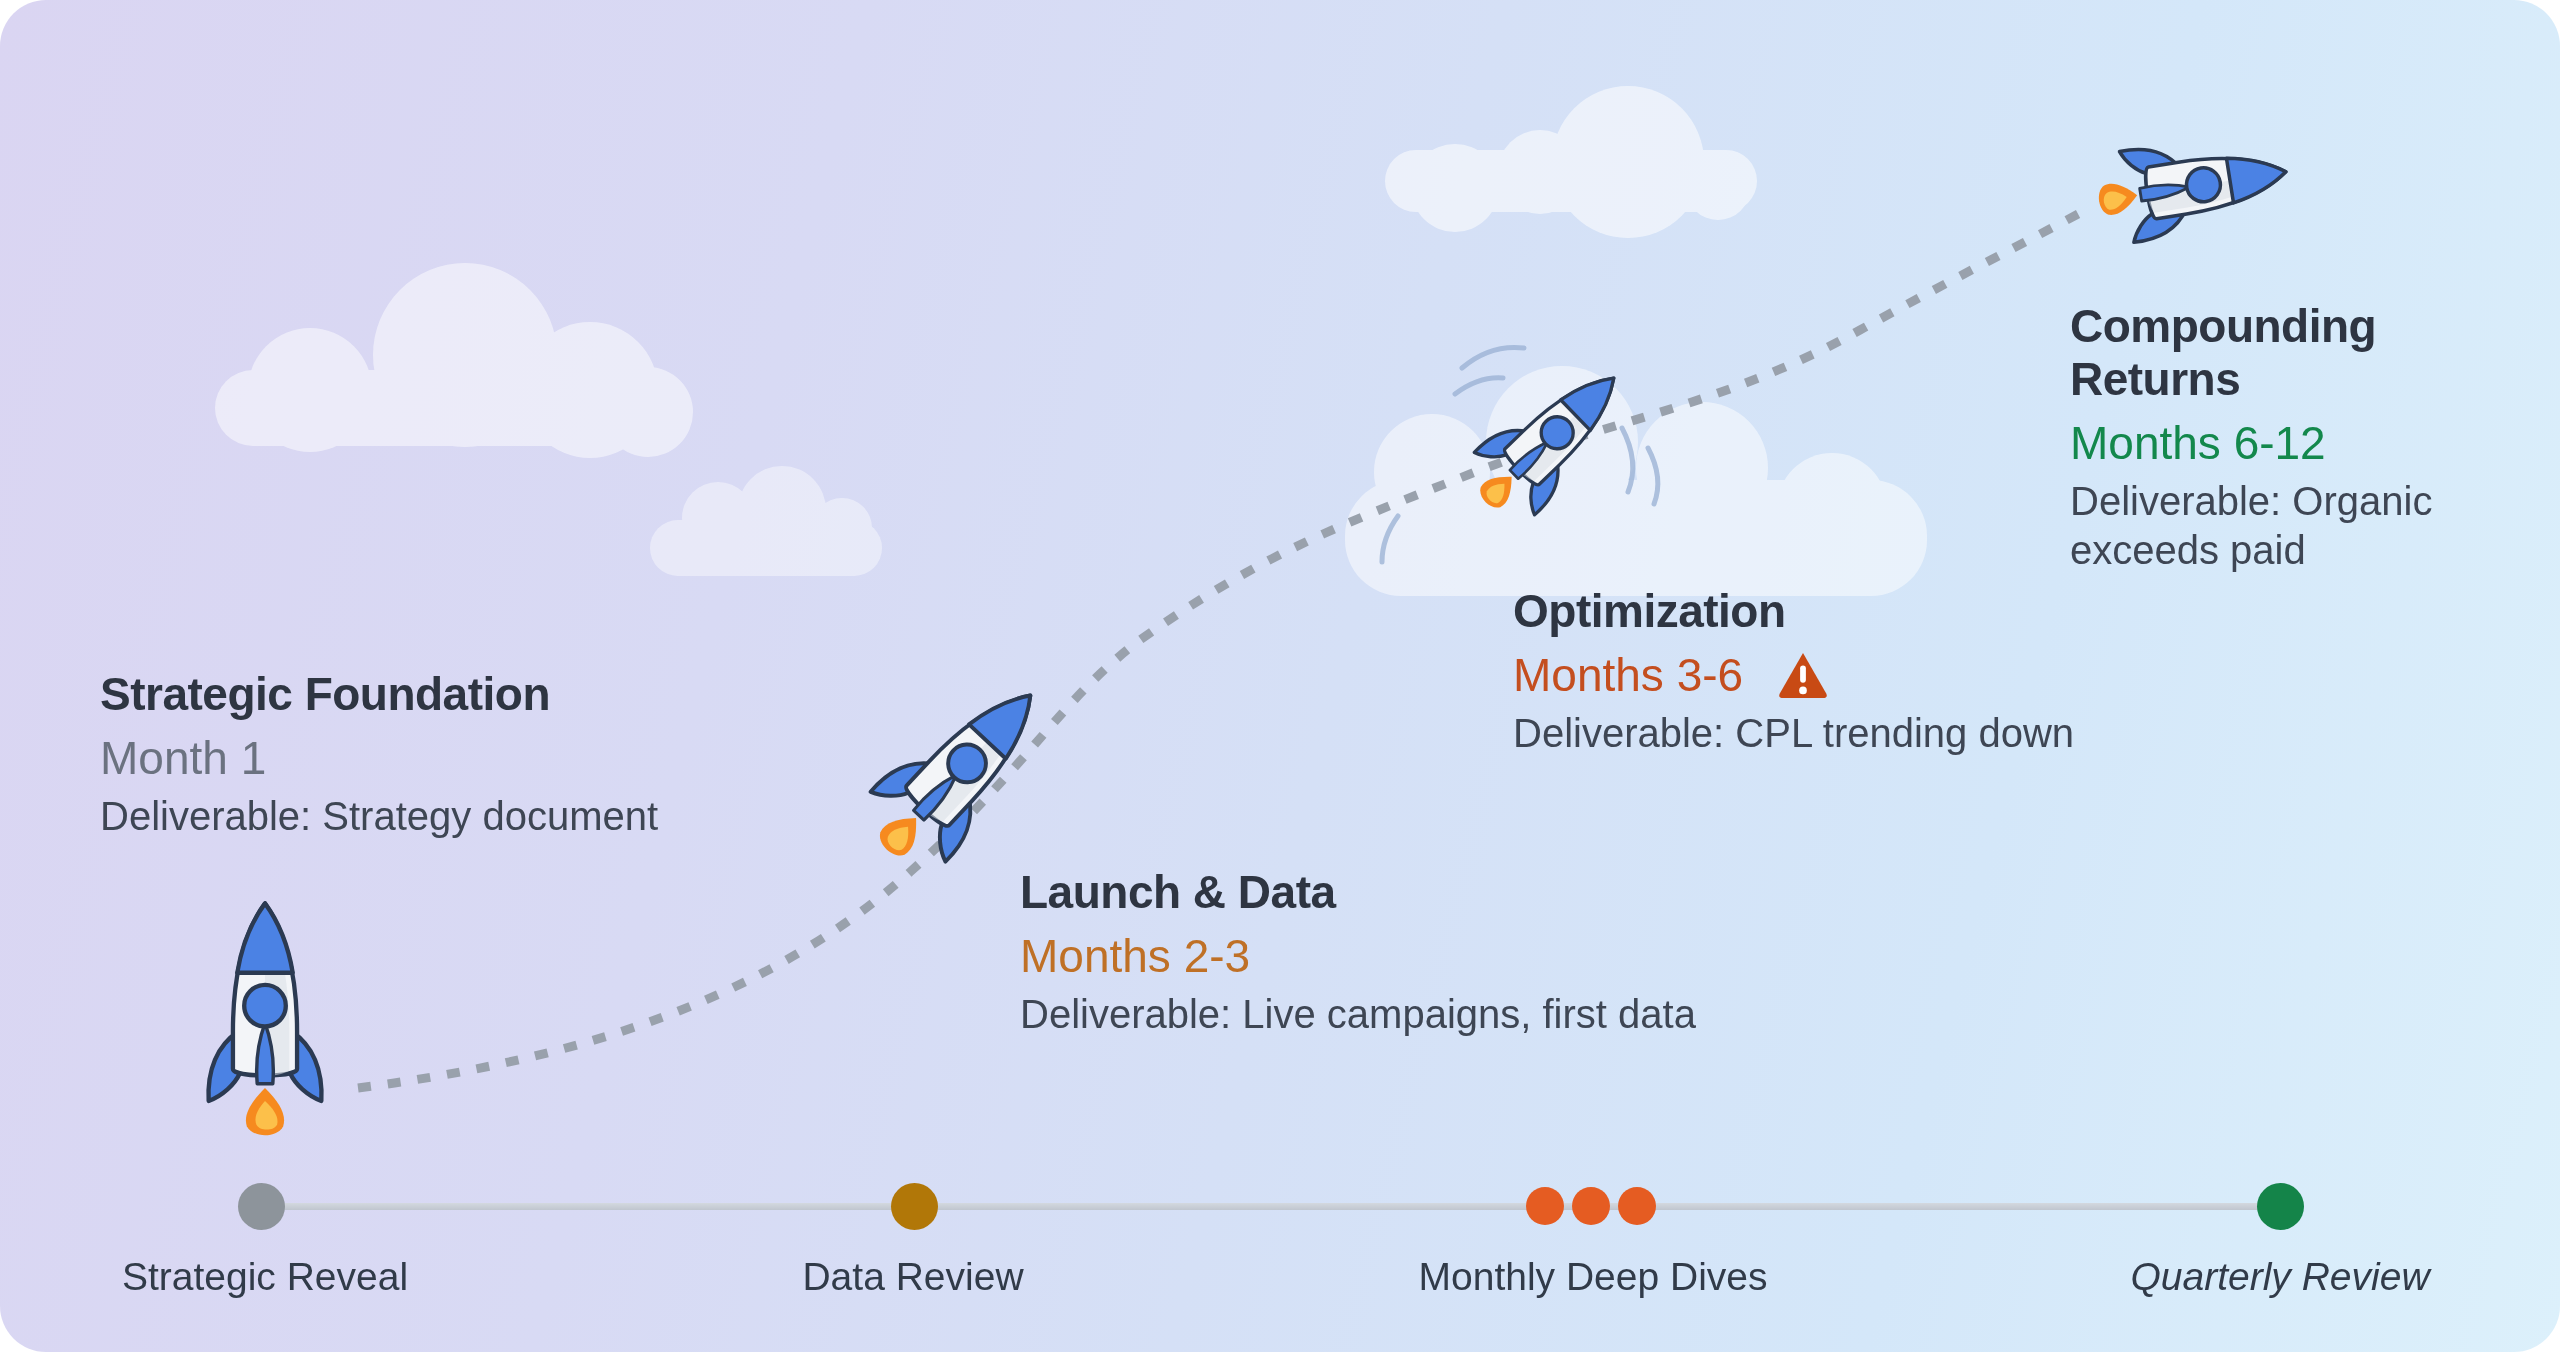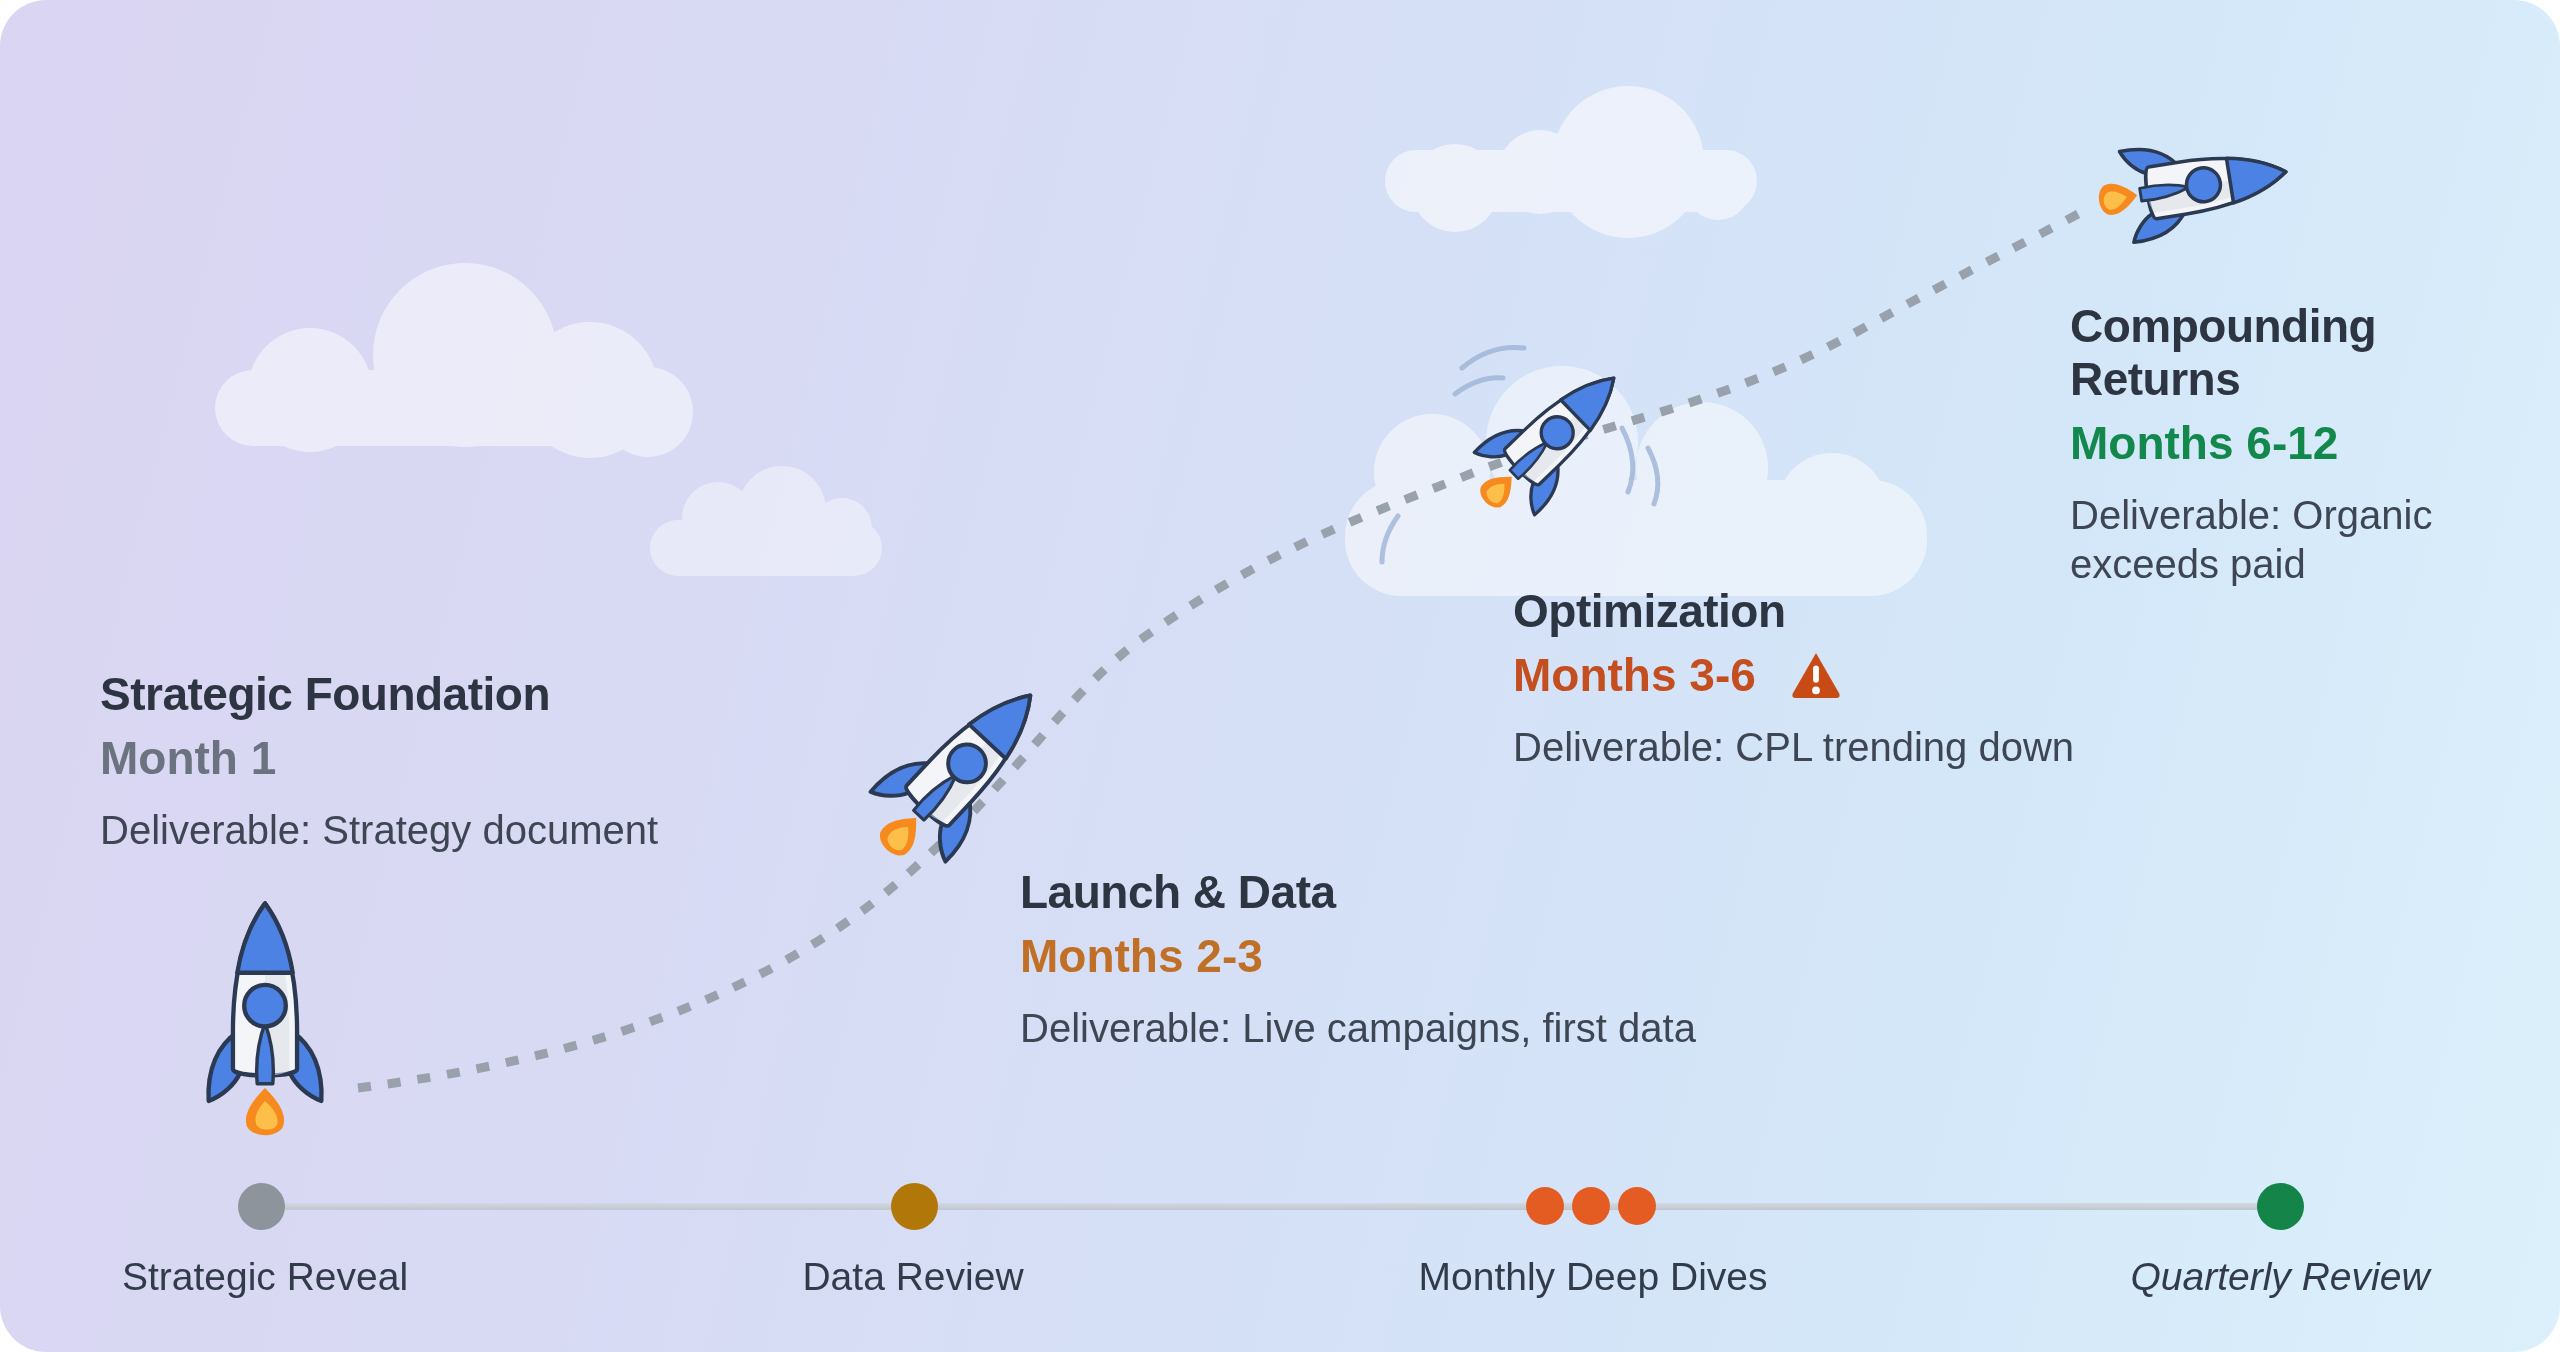--- a/index.html
+++ b/index.html
@@ -6,22 +6,22 @@
   body{font-family:"Liberation Sans","DejaVu Sans",sans-serif;}
   .canvas{
     position:relative;width:2560px;height:1352px;border-radius:46px;overflow:hidden;
     background:linear-gradient(104deg,var(--bg_a) 0%,var(--bg_b) 30%,var(--bg_c) 52%,var(--bg_d) 76%,var(--bg_e) 100%);
   }
   svg.layer{position:absolute;left:0;top:0;width:2560px;height:1352px;pointer-events:none;}
 
   
   .stage{position:absolute;}
   .stage-title{font-size:46px;font-weight:700;color:var(--heading);line-height:1.15;letter-spacing:-0.5px;}
-  .stage-period{font-size:46px;line-height:1.2;margin-top:10px;font-weight:700;display:flex;align-items:center;gap:16px;}
-  .stage-deliverable{font-size:40px;color:var(--body_text);margin-top:20px;line-height:1.22;}
+  .stage-period{font-size:46px;line-height:1.2;margin-top:10px;font-weight:400;display:flex;align-items:center;gap:16px;}
+  .stage-deliverable{font-size:40px;color:var(--body_text);margin-top:6px;line-height:1.22;}
   .s1{left:100px;top:668px;}
   .s2{left:1020px;top:866px;}
   .s3{left:1513px;top:585px;}
   .s4{left:2070px;top:300px;width:450px;}
   .s1 .stage-period{color:var(--muted);}
   .s2 .stage-period{color:var(--period_amber);}
   .s3 .stage-period{color:var(--period_red);gap:32px;}
   .s4 .stage-period{color:var(--period_green);}
   .warn-svg{width:56px;height:50px;display:inline-block;}
 

